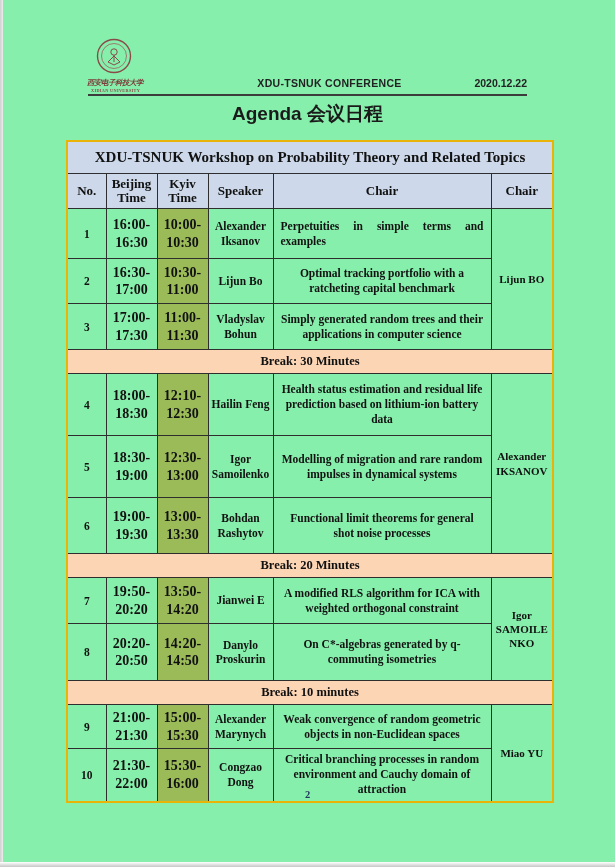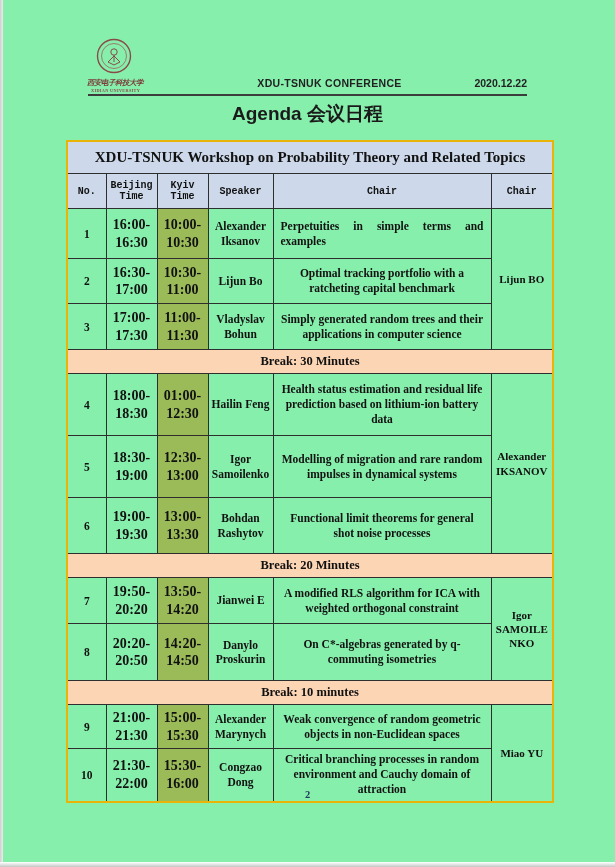--- a/index.html
+++ b/index.html
@@ -25,21 +25,21 @@
   .agenda-title{position:absolute;left:0;top:101px;width:100%;text-align:center;
         font-family:"Liberation Sans","DejaVu Sans",sans-serif;
         font-size:19px;font-weight:bold;color:#1a1a1a;}
 
   
   table.agenda{position:absolute;left:66px;top:140px;width:486px;
         border-collapse:collapse;table-layout:fixed;border:2px solid #eab308;}
   .agenda td,.agenda th{border:1px solid #2e2e2e;font-weight:bold;text-align:center;
         vertical-align:middle;padding:1px 2px;color:#111;overflow:hidden;}
   .banner-cell{background:var(--hdr-bg);color:var(--banner-red);font-size:15px;height:29px;}
-  .agenda th{background:var(--hdr-bg);font-size:10px;white-space:pre-line;line-height:1.1;height:32px;font-family:Liberation Mono, monospace;}
+  .agenda th{background:var(--hdr-bg);font-size:13px;white-space:pre-line;line-height:1.1;height:32px;}
   td.no-cell{font-size:11.5px;}
   td.time{white-space:pre-line;font-size:14px;line-height:1.25;}
   td.kyiv{background:var(--kyiv-green);}
   td.speaker{font-size:11.5px;line-height:1.25;overflow-wrap:anywhere;padding:1px 3px;}
   td.title-cell{font-size:11.5px;line-height:1.3;padding:1px 7px;}
   td.title-justify{text-align:justify;text-align-last:left;}
   td.chair-cell{font-size:11px;line-height:1.3;overflow-wrap:anywhere;padding:1px 3px;}
   tr.break-row td{background:var(--break-peach);font-size:12.5px;height:21px;}
 
   .page-number{position:absolute;left:0;top:789px;width:100%;text-align:center;
@@ -124,21 +124,21 @@
           <td class="speaker">Vladyslav Bohun</td>
           <td class="title-cell">Simply generated random trees and their applications in computer science</td>
         </tr>
         <tr class="break-row" style="height: 22px;">
           <td class="" colspan="6">Break: 30 Minutes</td>
         </tr>
         <tr style="height: 62px;">
           <td class="no-cell">4</td>
           <td class="time">18:00-
 18:30</td>
-          <td class="time kyiv">01:00-
+          <td class="time kyiv">12:10-
 12:30</td>
           <td class="speaker">Hailin Feng</td>
           <td class="title-cell">Health status estimation and residual life prediction based on lithium-ion battery data</td>
           <td class="chair-cell" rowspan="3">Alexander IKSANOV</td>
         </tr>
         <tr style="height: 62px;">
           <td class="no-cell">5</td>
           <td class="time">18:30-
 19:00</td>
           <td class="time kyiv">12:30-

